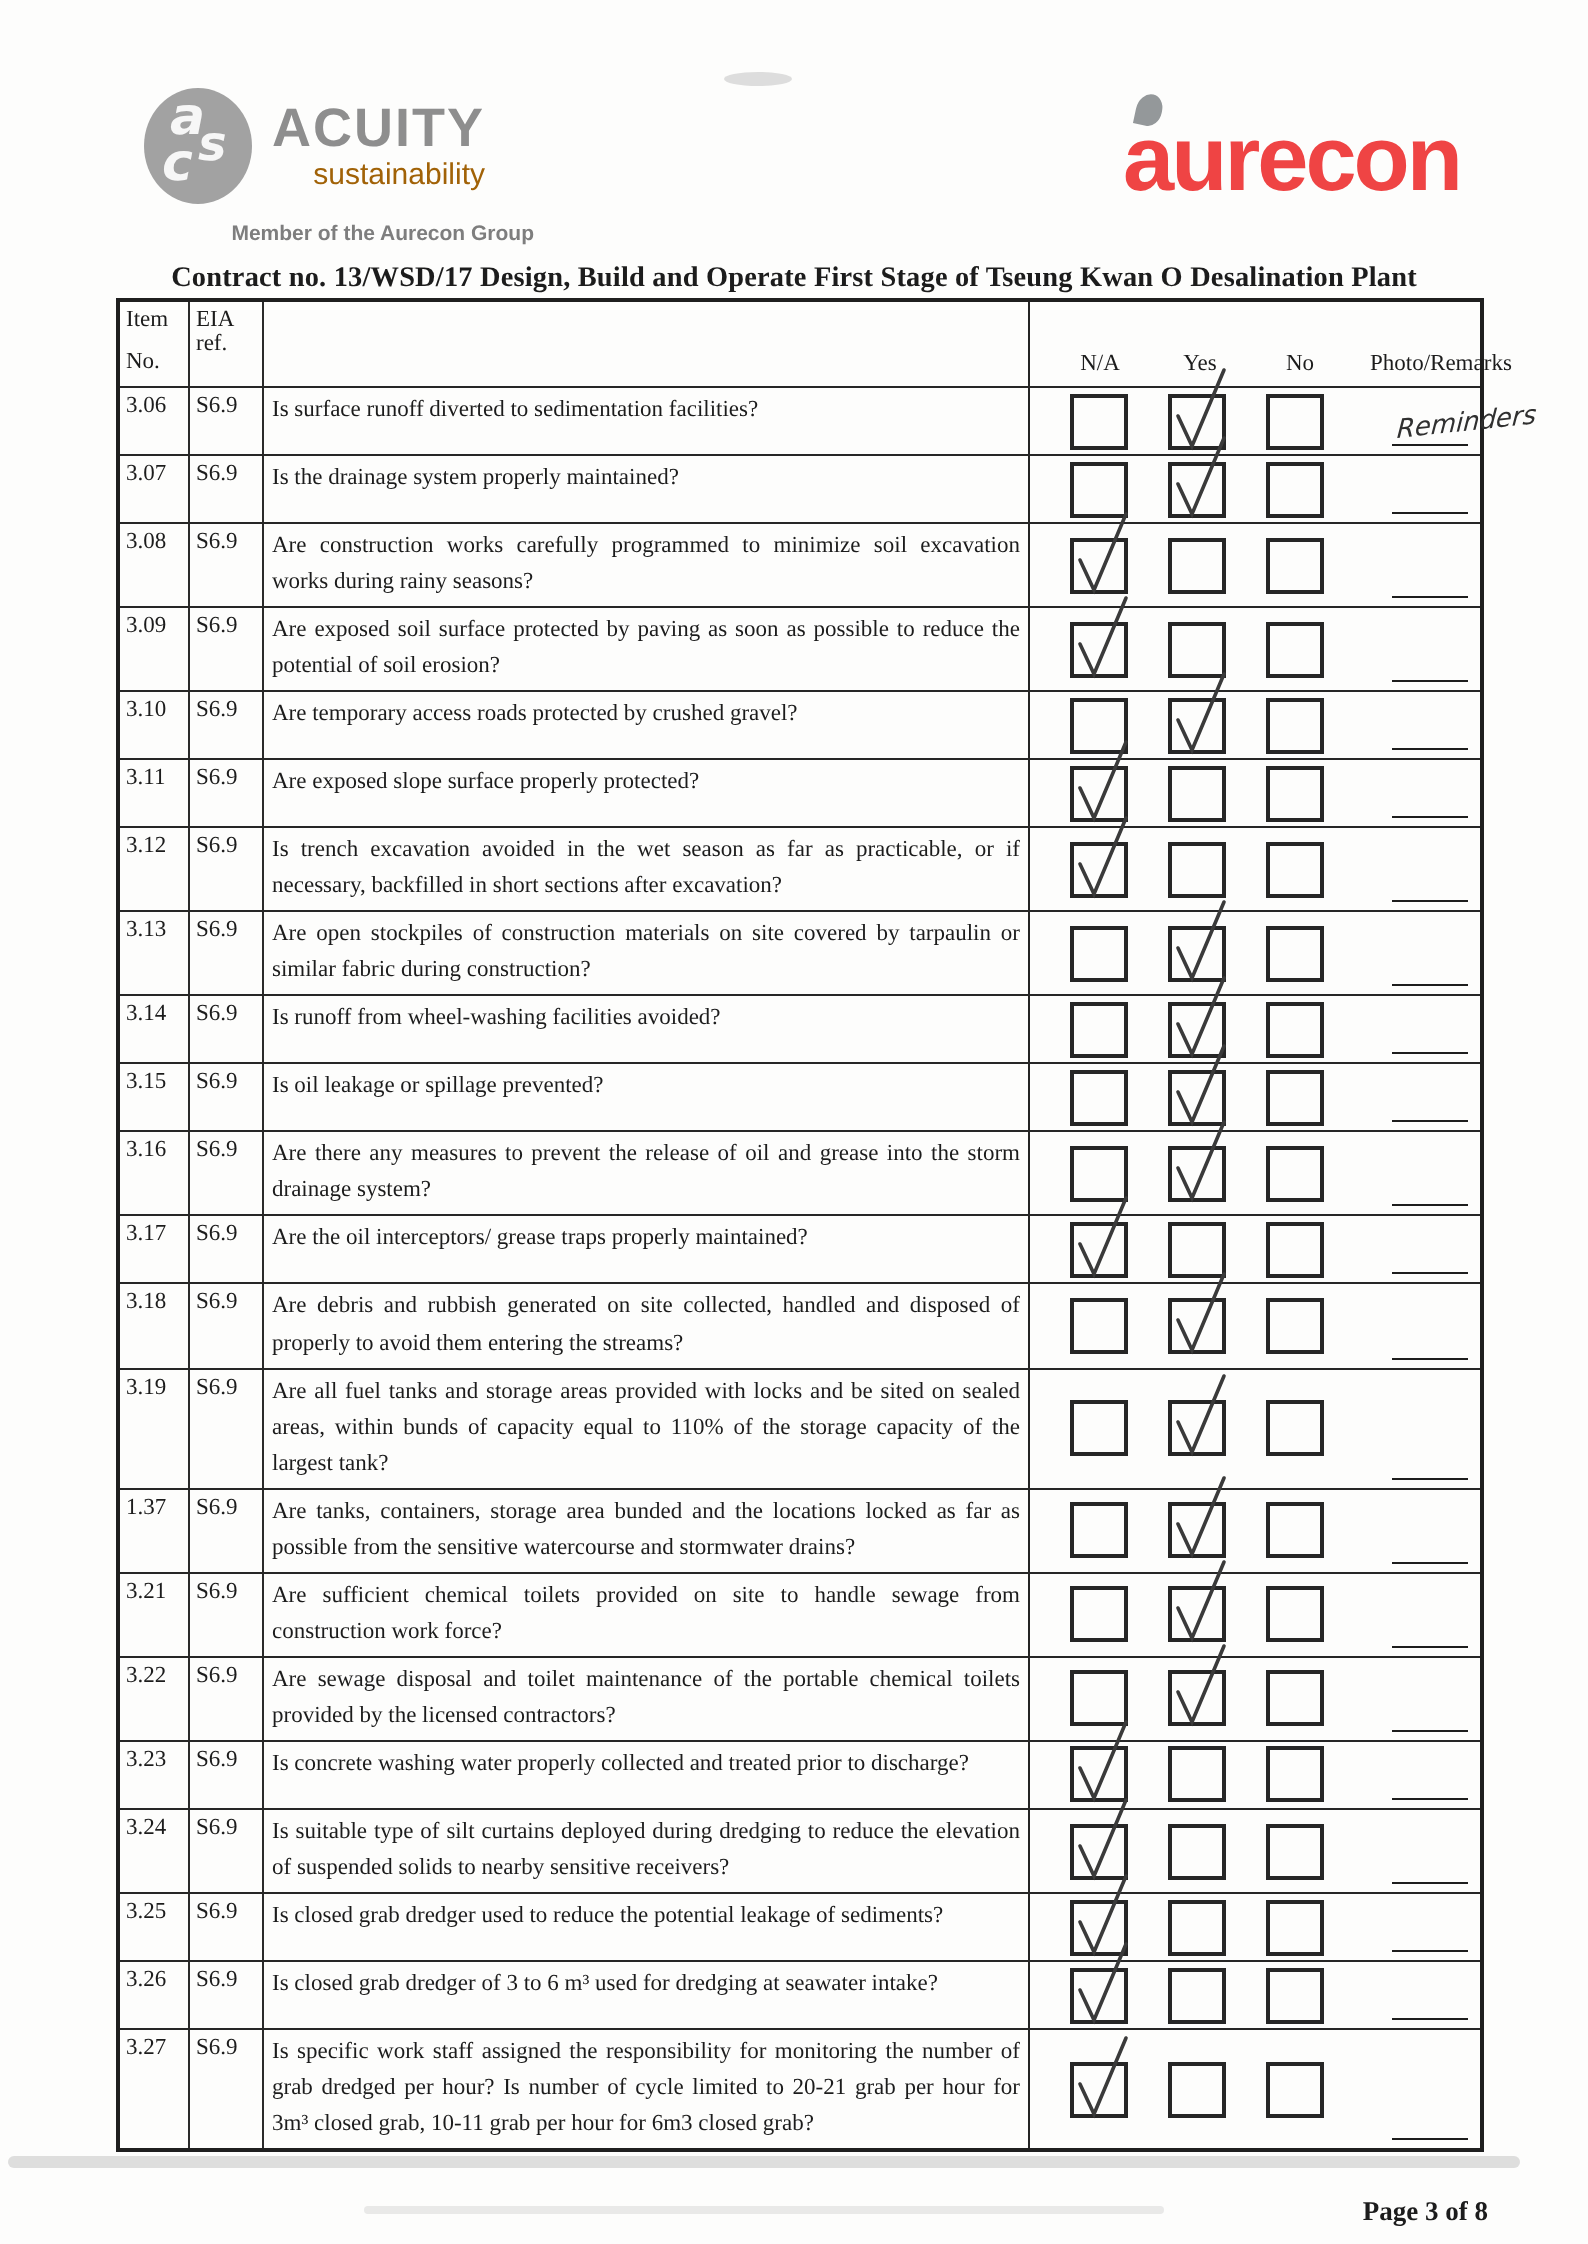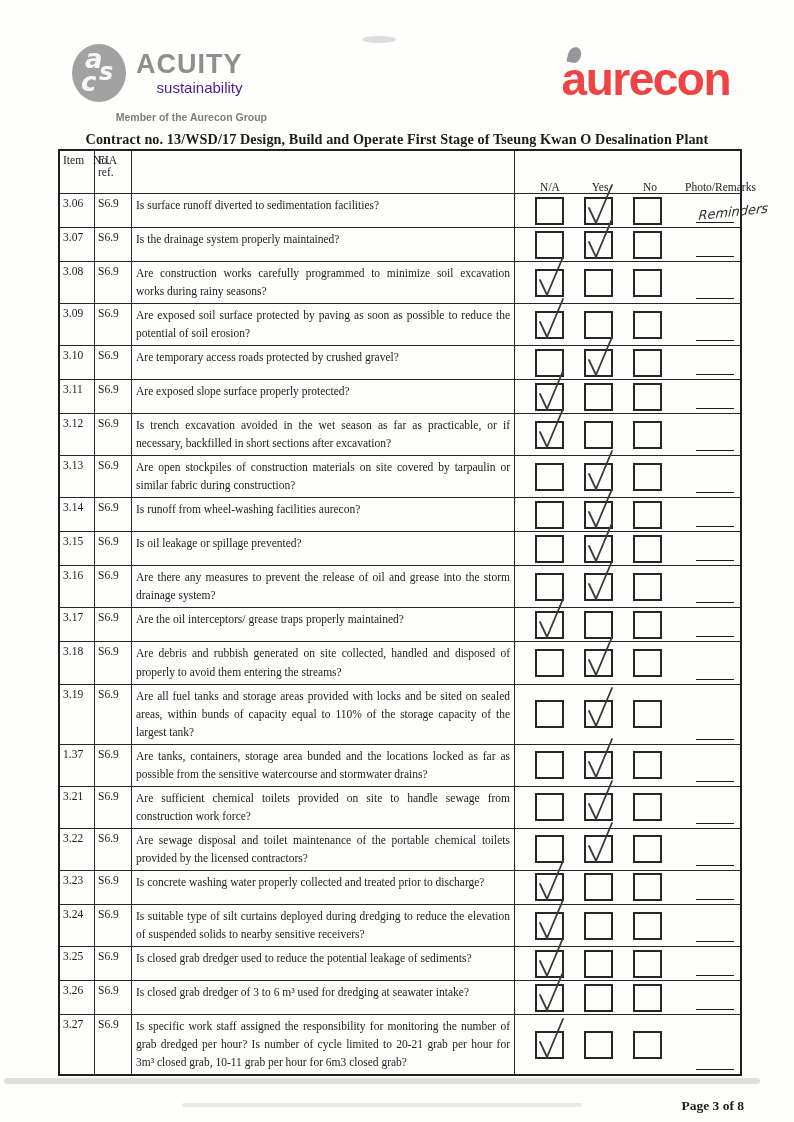--- a/index.html
+++ b/index.html
@@ -18,21 +18,21 @@
   }
   .acuity-circle span {
     position:absolute; color:#f7f7f7; font-family:"DejaVu Sans", sans-serif;
     font-weight:bold; font-style:italic; line-height:1;
   }
   .acuity-circle .m-a { font-size:26px; top:2px; left:13px; }
   .acuity-circle .m-s { font-size:24px; top:16px; left:27px; }
   .acuity-circle .m-c { font-size:26px; top:25px; left:9px; }
   .acuity-words { margin-left:10px; }
   .acuity-name { font-family:"Liberation Sans", sans-serif; font-weight:bold; font-size:27px; letter-spacing:1px; color:#8e8e8e; line-height:1; }
-  .acuity-tag  { font-family:"Liberation Sans", sans-serif; font-size:15px; color:#4c1d95; text-align:right; margin-top:1px; }
+  .acuity-tag  { font-family:"Liberation Sans", sans-serif; font-size:15px; color:#a16207; text-align:right; margin-top:1px; }
   .acuity-member { font-family:"Liberation Sans", sans-serif; font-weight:bold; font-size:10.5px; color:#7e7e7e; margin-top:9px; text-align:right; width:195px; }
   .aurecon { position:relative; margin:12px 12px 0 0; }
   .aurecon-word {
     font-family:"Liberation Sans", sans-serif; font-weight:800; font-size:46px;
     letter-spacing:-1.5px; color:#ef4444; line-height:1;
   }
   .aurecon-leaf {
     position:absolute; top:-9px; left:6px; width:13px; height:16px;
     background:#94989a; border-radius:60% 50% 55% 0; transform:rotate(12deg);
   }
@@ -41,22 +41,22 @@
   
   .checklist { margin:1px 52px 0 58px; border:2.2px solid #1f1f1f; }
   .row { display:flex; border-top:1.6px solid #262626; min-height:33px; }
   .row.head { border-top:none; height:42px; min-height:42px; }
   .c-item { width:30px; flex:none; border-right:1.4px solid #2a2a2a; padding:3px 1px 0 3px; font-size:11.5px; }
   .c-eia  { width:33px; flex:none; border-right:1.6px solid #2a2a2a; padding:3px 0 0 3px; font-size:11.5px; }
   .c-q    { width:374px; flex:none; border-right:1.8px solid #242424; padding:2px 4px 3px 4px;
             font-size:11.5px; line-height:1.57; text-align:justify; display:flex; flex-direction:column; }
   .c-checks { flex:1; display:flex; align-items:center; padding-left:20px; position:relative; }
   .head .c-q, .head .c-item, .head .c-eia { justify-content:flex-start; }
-  .head-item { display:flex; flex-direction:row; gap:9px; }
-  .hc { align-items:flex-end; padding-top:20px; }
+  .head-item { display:flex; flex-direction:column; gap:9px; }
+  .hc { align-items:center; padding-top:20px; }
   .hc .lbl { width:30px; margin-right:20px; flex:none; text-align:center; white-space:nowrap; font-size:11.5px; display:inline-block; }
   .hc .lbl-remarks { flex:1; text-align:center; font-size:11.5px; }
   .box { width:25px; height:24px; border:2.6px solid #262626; margin-right:20px; position:relative; flex:none; background:transparent; }
   .tick { position:absolute; left:-2px; top:-18px; width:31px; height:47px; overflow:visible; display:none; }
   .box.checked .tick { display:block; }
   .remark { flex:1; align-self:flex-end; height:17px; margin:0 6px 4px 14px; border-bottom:1.9px solid #1d1d1d; position:relative; }
   .hand {
     position:absolute; bottom:-1px; left:2px; white-space:nowrap;
     font-family:"DejaVu Sans", sans-serif; font-style:italic; font-size:13px;
     color:#303030; transform:rotate(-6deg) skewX(-10deg); transform-origin:left bottom;
@@ -300,21 +300,21 @@
       <span class="remark">
         <span class="hand"></span>
       </span>
     </div>
   </div>
 
   <div class="row">
     <div class="c-item">3.14</div>
     <div class="c-eia">S6.9</div>
     <div class="c-q">
-            <span>Is runoff from wheel-washing facilities aurecon?</span>
+            <span>Is runoff from wheel-washing facilities avoided?</span>
           </div>
     <div class="c-checks">
       <span class="box">
         
       </span>
       <span class="box checked">
         <svg class="tick" viewBox="0 0 31 47">
           <path d="M5 27 L12 42 L28 4" fill="none" stroke="#3a3a3a" stroke-width="1.8" stroke-linecap="round"></path>
         </svg>
       </span>

